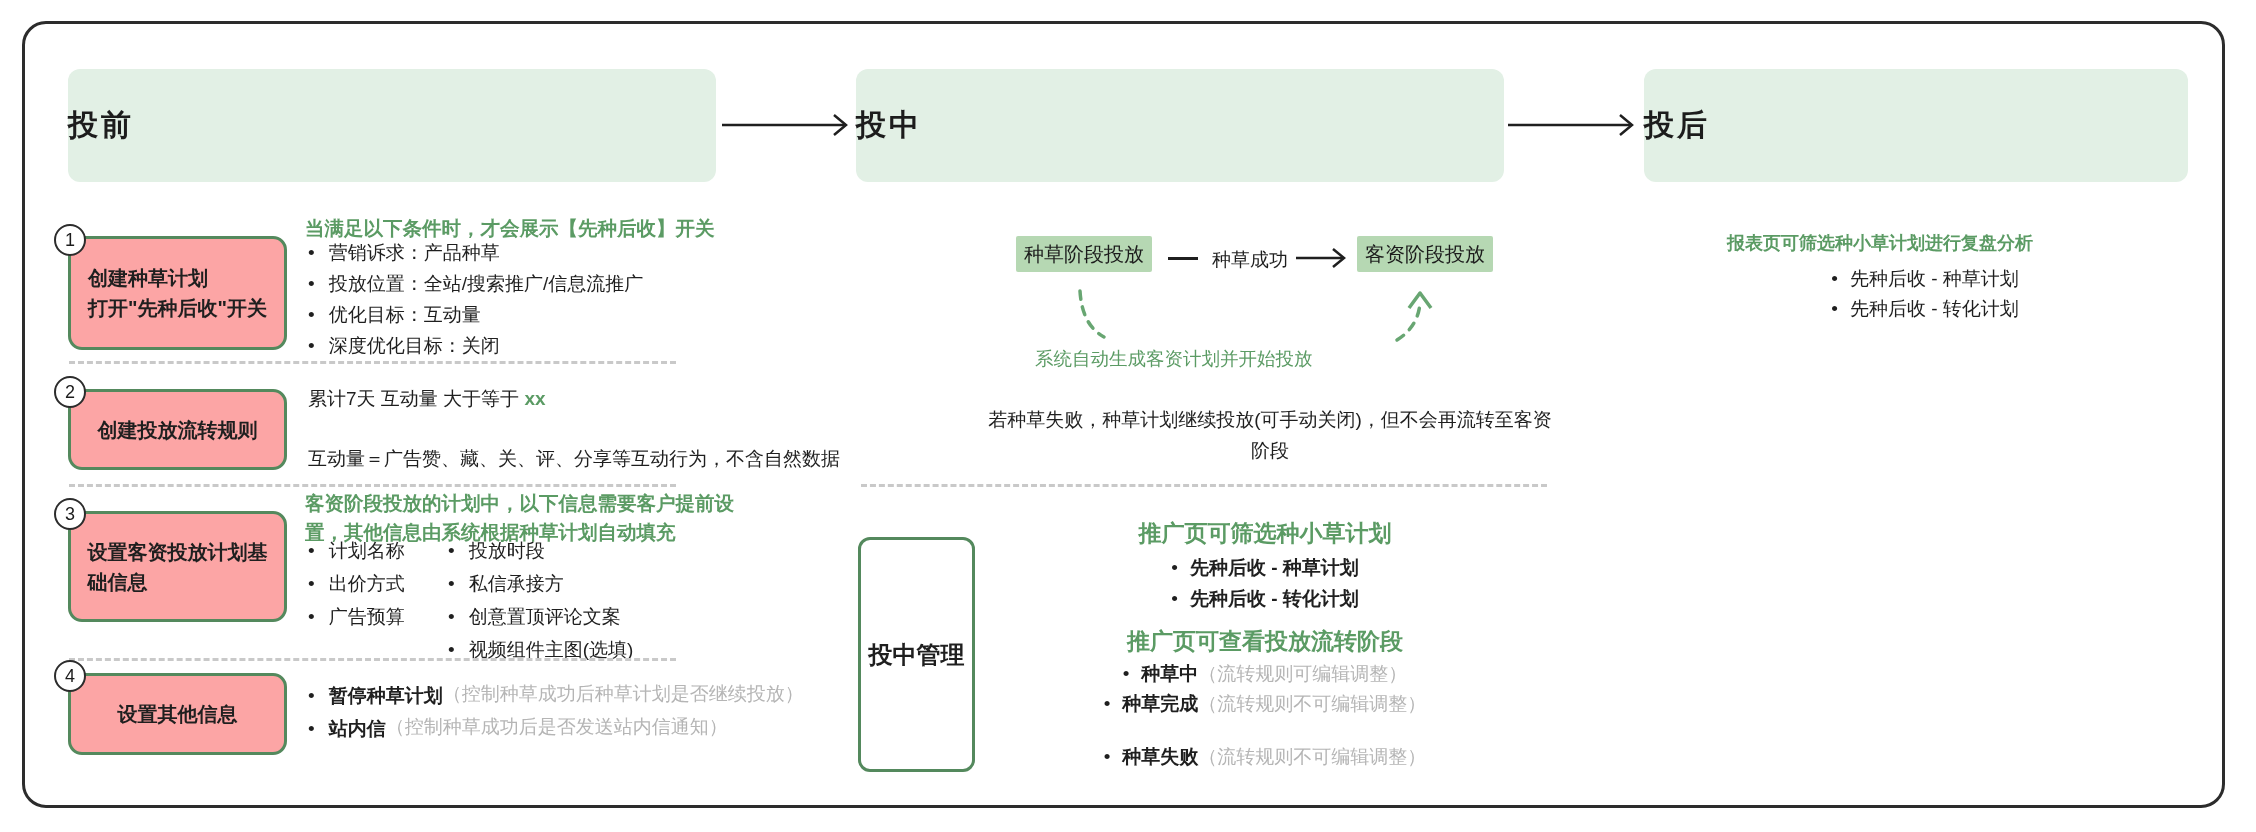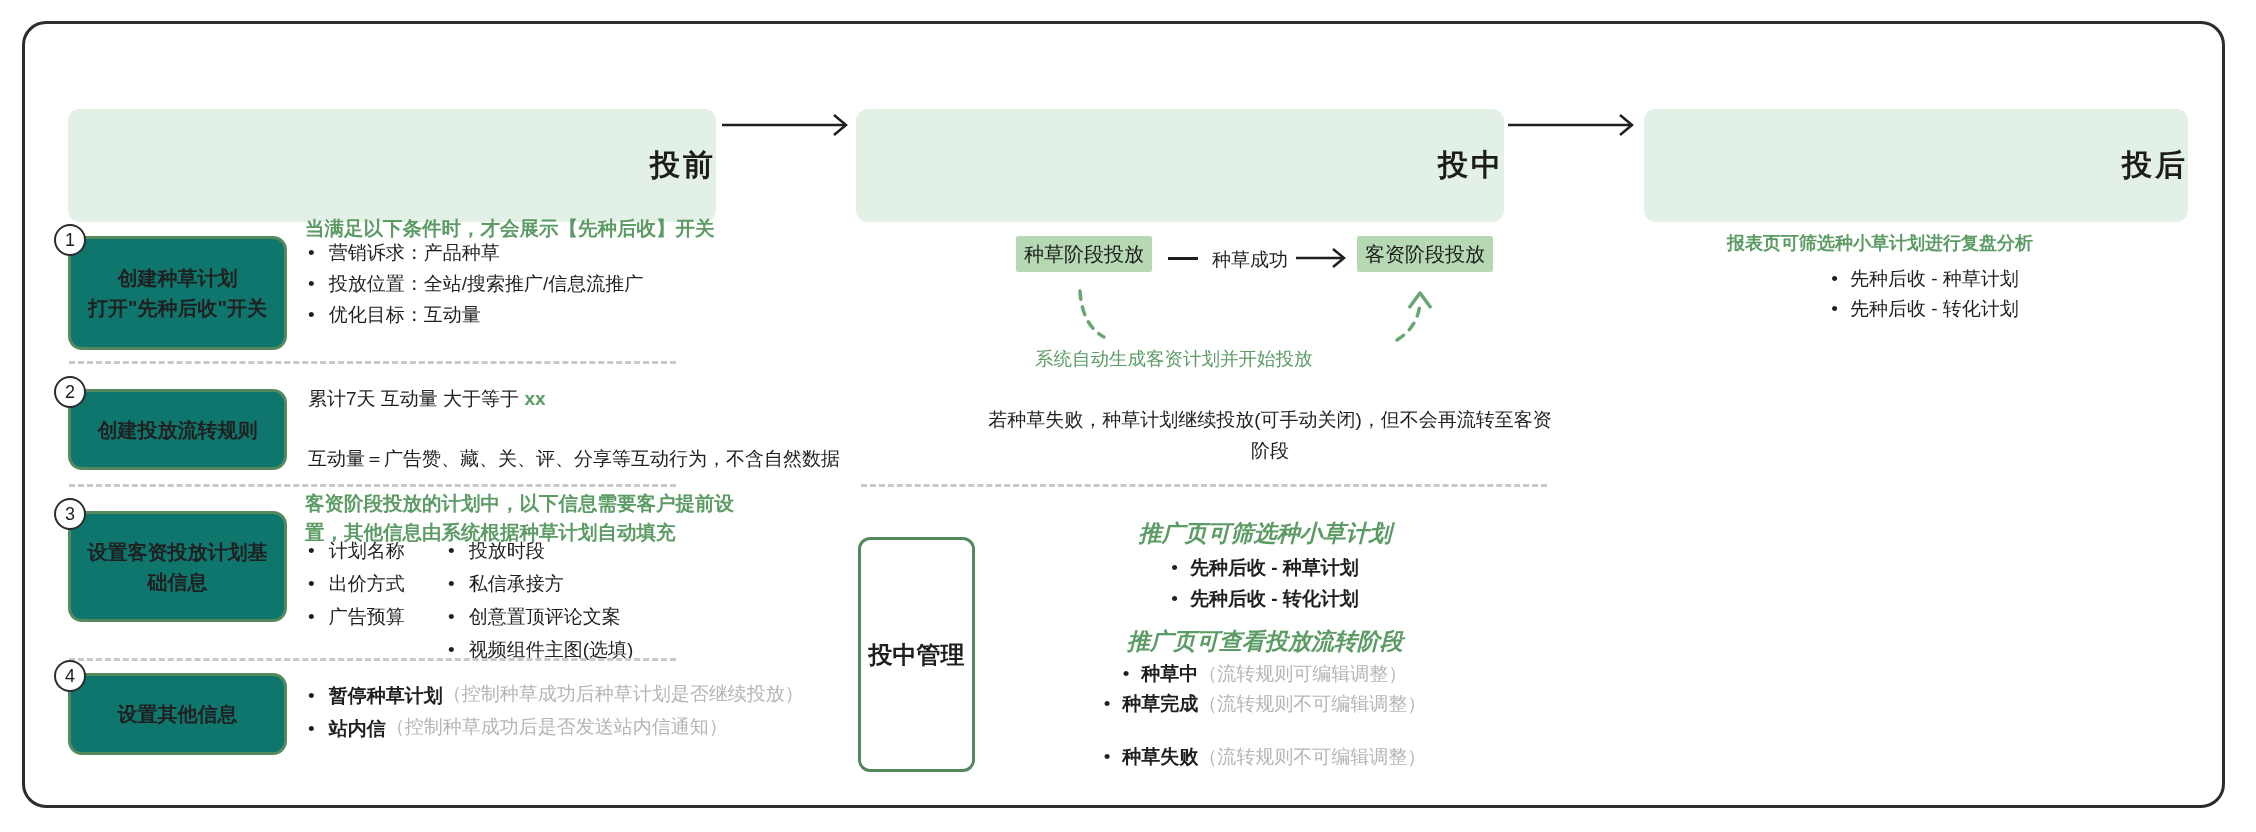--- a/index.html
+++ b/index.html
@@ -19,35 +19,35 @@
   }
   .canvas{position:relative;width:2256px;height:832px;background:#fff;overflow:hidden;}
   .abs{position:absolute;}
   .frame{
     left:22px;top:21px;width:2203px;height:787px;
     border:3px solid #2c2c2c;border-radius:24px;background:#fff;
   }
   
   .phase-bar{
     top:69px;height:113px;background:var(--green-bar);border-radius:12px;
-    display:flex;align-items:center;justify-content:flex-end;margin-top:40px;
+    display:flex;align-items:center;justify-content:flex-start;
   }
   .phase-label{font-size:30px;font-weight:bold;color:#1c1c1c;letter-spacing:3px;}
   .hdr-arrow{top:112px;width:132px;height:26px;}
   
   .step-circle{
     width:32px;height:32px;border:2.5px solid #2c2c2c;border-radius:50%;
     background:#fff;display:flex;align-items:center;justify-content:center;
     font-size:18px;color:#1c1c1c;z-index:3;
   }
   
   .step-box{
-    left:68px;width:219px;background:#0f766e;
+    left:68px;width:219px;background:#fca5a5;
     border:3px solid var(--green-border);border-radius:14px;
-    display:flex;align-items:center;justify-content:center;text-align:center;
+    display:flex;align-items:center;justify-content:center;
     font-size:20px;font-weight:bold;line-height:1.5;white-space:pre-line;z-index:2;
   }
   .side-box{
     left:858px;width:117px;background:#fff;
     border:3px solid var(--green-border);border-radius:12px;
     display:flex;align-items:center;justify-content:center;
     font-size:24px;font-weight:bold;
   }
   .green-head{color:var(--green-text);font-weight:bold;font-size:19.5px;line-height:29px;white-space:pre-line;}
   .body-line{font-size:19px;line-height:31px;color:var(--ink);}
@@ -56,21 +56,21 @@
   .lh31 .bullet{line-height:31px;}
   .lh33 .bullet{line-height:33px;}
   .gray{color:var(--gray);font-family:Liberation Mono, monospace;}
   .semib{font-weight:600;}
   .dashed-div{height:0;border-top:3px dashed var(--divider);}
   .hl-chip{
     background:var(--green-hl);color:#1c1c1c;font-size:20px;font-weight:500;
     padding:5px 8px;border-radius:2px;line-height:1.3;
   }
   .mid-center{text-align:center;}
-  .mid-head{color:var(--green-text);font-weight:bold;font-size:23px;font-style:italic;}
+  .mid-head{color:var(--green-text);font-weight:bold;font-size:23px;}
   .mid-bullet{font-size:19px;color:var(--ink);}
   .mid-bullet .b{margin-right:12px;}
   .caption{color:var(--green-text);font-weight:normal;font-size:18.5px;text-align:left;}
   .post-head{color:var(--green-text);font-weight:bold;font-size:18px;}
   .link-label{font-size:19px;color:var(--ink);}
   .conn-line{height:2.5px;background:#1f1f1f;}
 </style>
 </head>
 <body>
 
@@ -102,20 +102,21 @@
   <div class="abs step-circle" style="left:54px;top:224px;">
       <span>1</span>
     </div>
   <div class="abs step-box" style="top:236px;height:114px;"><span>创建种草计划
 打开"先种后收"开关</span></div>
   <div class="abs green-head" style="left:305px;top:214px;">当满足以下条件时，才会展示【先种后收】开关</div>
   <div class="abs bullets lh31" style="left:308px;top:237px;">
     <div class="bullet">营销诉求：产品种草</div>
     <div class="bullet">投放位置：全站/搜索推广/信息流推广</div>
     <div class="bullet">优化目标：互动量</div>
+    <div class="bullet">深度优化目标：关闭</div>
   </div>
   <div class="abs dashed-div" style="left:69px;top:361px;width:607px;"></div>
 
   <div class="abs step-circle" style="left:54px;top:376px;">
       <span>2</span>
     </div>
   <div class="abs step-box" style="top:389px;height:81px;"><span>创建投放流转规则</span></div>
   <div class="abs body-line" style="left:308px;top:383px;">
     <span>累计7天 互动量 大于等于 </span><span class="semib" style="color:var(--green-text);">xx</span>
   </div>

